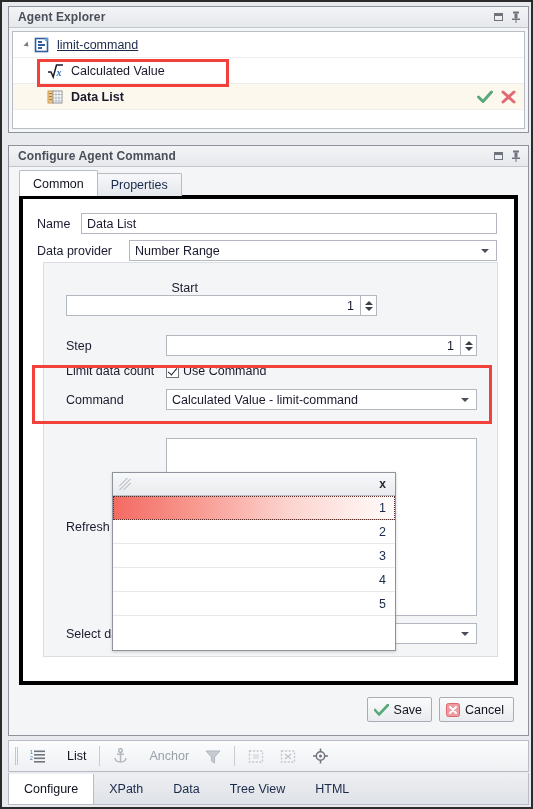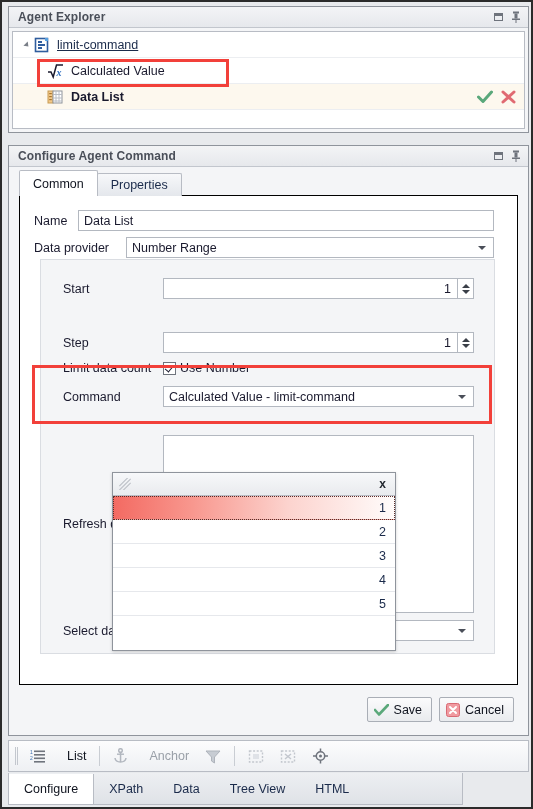--- a/index.html
+++ b/index.html
@@ -171,21 +171,21 @@
     color: #10141f;
     position: relative;
     z-index: 6;
   }
 
   .tab-page {
     position: absolute;
     left: 10px; top: 49px; right: 10px;
     height: 490px;
     background: #ffffff;
-    border: 1px solid #000000;
+    border: 4px solid #000000;
     box-sizing: border-box;
   }
 
   .form-row {
     position: absolute;
     display: flex;
     align-items: center;
   }
   .fld-label {
     font-size: 12.5px;
@@ -381,21 +381,21 @@
     font-size: 12.5px;
     color: #10141f;
   }
   .tb-item.disabled { color: #9aa0a8; }
   .tb-sep { width:1px; height:20px; background:#c9cdd3; margin: 0 2px; }
 
   
   #bottom-tabs {
     position: absolute;
     left: 6px; top: 771px;
-    width: 455px; height: 32px;
+    width: 521px; height: 32px;
     display: flex; align-items: flex-end;
     background: linear-gradient(to bottom,#edeff2 0%, #dfe2e7 100%);
     border: 1px solid #b8bcc4;
     border-top: none;
     box-sizing: border-box;
   }
   .btab {
     height: 30px;
     padding: 0 15px;
     display: flex; align-items: center;
@@ -519,21 +519,21 @@
       <div class="form-row" style="left:14px; top:41px;">
         <span class="fld-label" style="width:92px;">Data provider</span>
         <span class="combo" style="width:368px;">
           <span>Number Range</span>
           <span class="arrow"></span>
         </span>
       </div>
 
       <div class="group-box">
 
-        <div class="form-row" style="left:22px; top:18px;">
+        <div class="form-row" style="left:22px; top:18px;flex-direction:column;">
           <span class="fld-label" style="width:100px;">Start</span>
           <span class="spin-wrap">
             <span class="textbox right" style="width:295px;">1</span>
             <span class="spin-btns">
               <span class="sp-up"></span>
               <span class="sp-dn"></span>
             </span>
           </span>
         </div>
 
@@ -545,21 +545,21 @@
             <span class="spin-btns">
               <span class="sp-up"></span>
               <span class="sp-dn"></span>
             </span>
           </span>
         </div>
 
         <div class="form-row" style="left:22px; top:101px;justify-content:space-between;">
           <span class="fld-label" style="width:100px;">Limit data count</span>
           <span class="checkbox checked"></span>
-          <span class="fld-label">Use Number</span>
+          <span class="fld-label">Use Command</span>
         </div>
 
         <div class="form-row" style="left:22px; top:126px;">
           <span class="fld-label" style="width:100px;">Command</span>
           <span class="combo" style="width:311px;">
             <span>Calculated Value - limit-command</span>
             <span class="arrow"></span>
           </span>
         </div>
 

